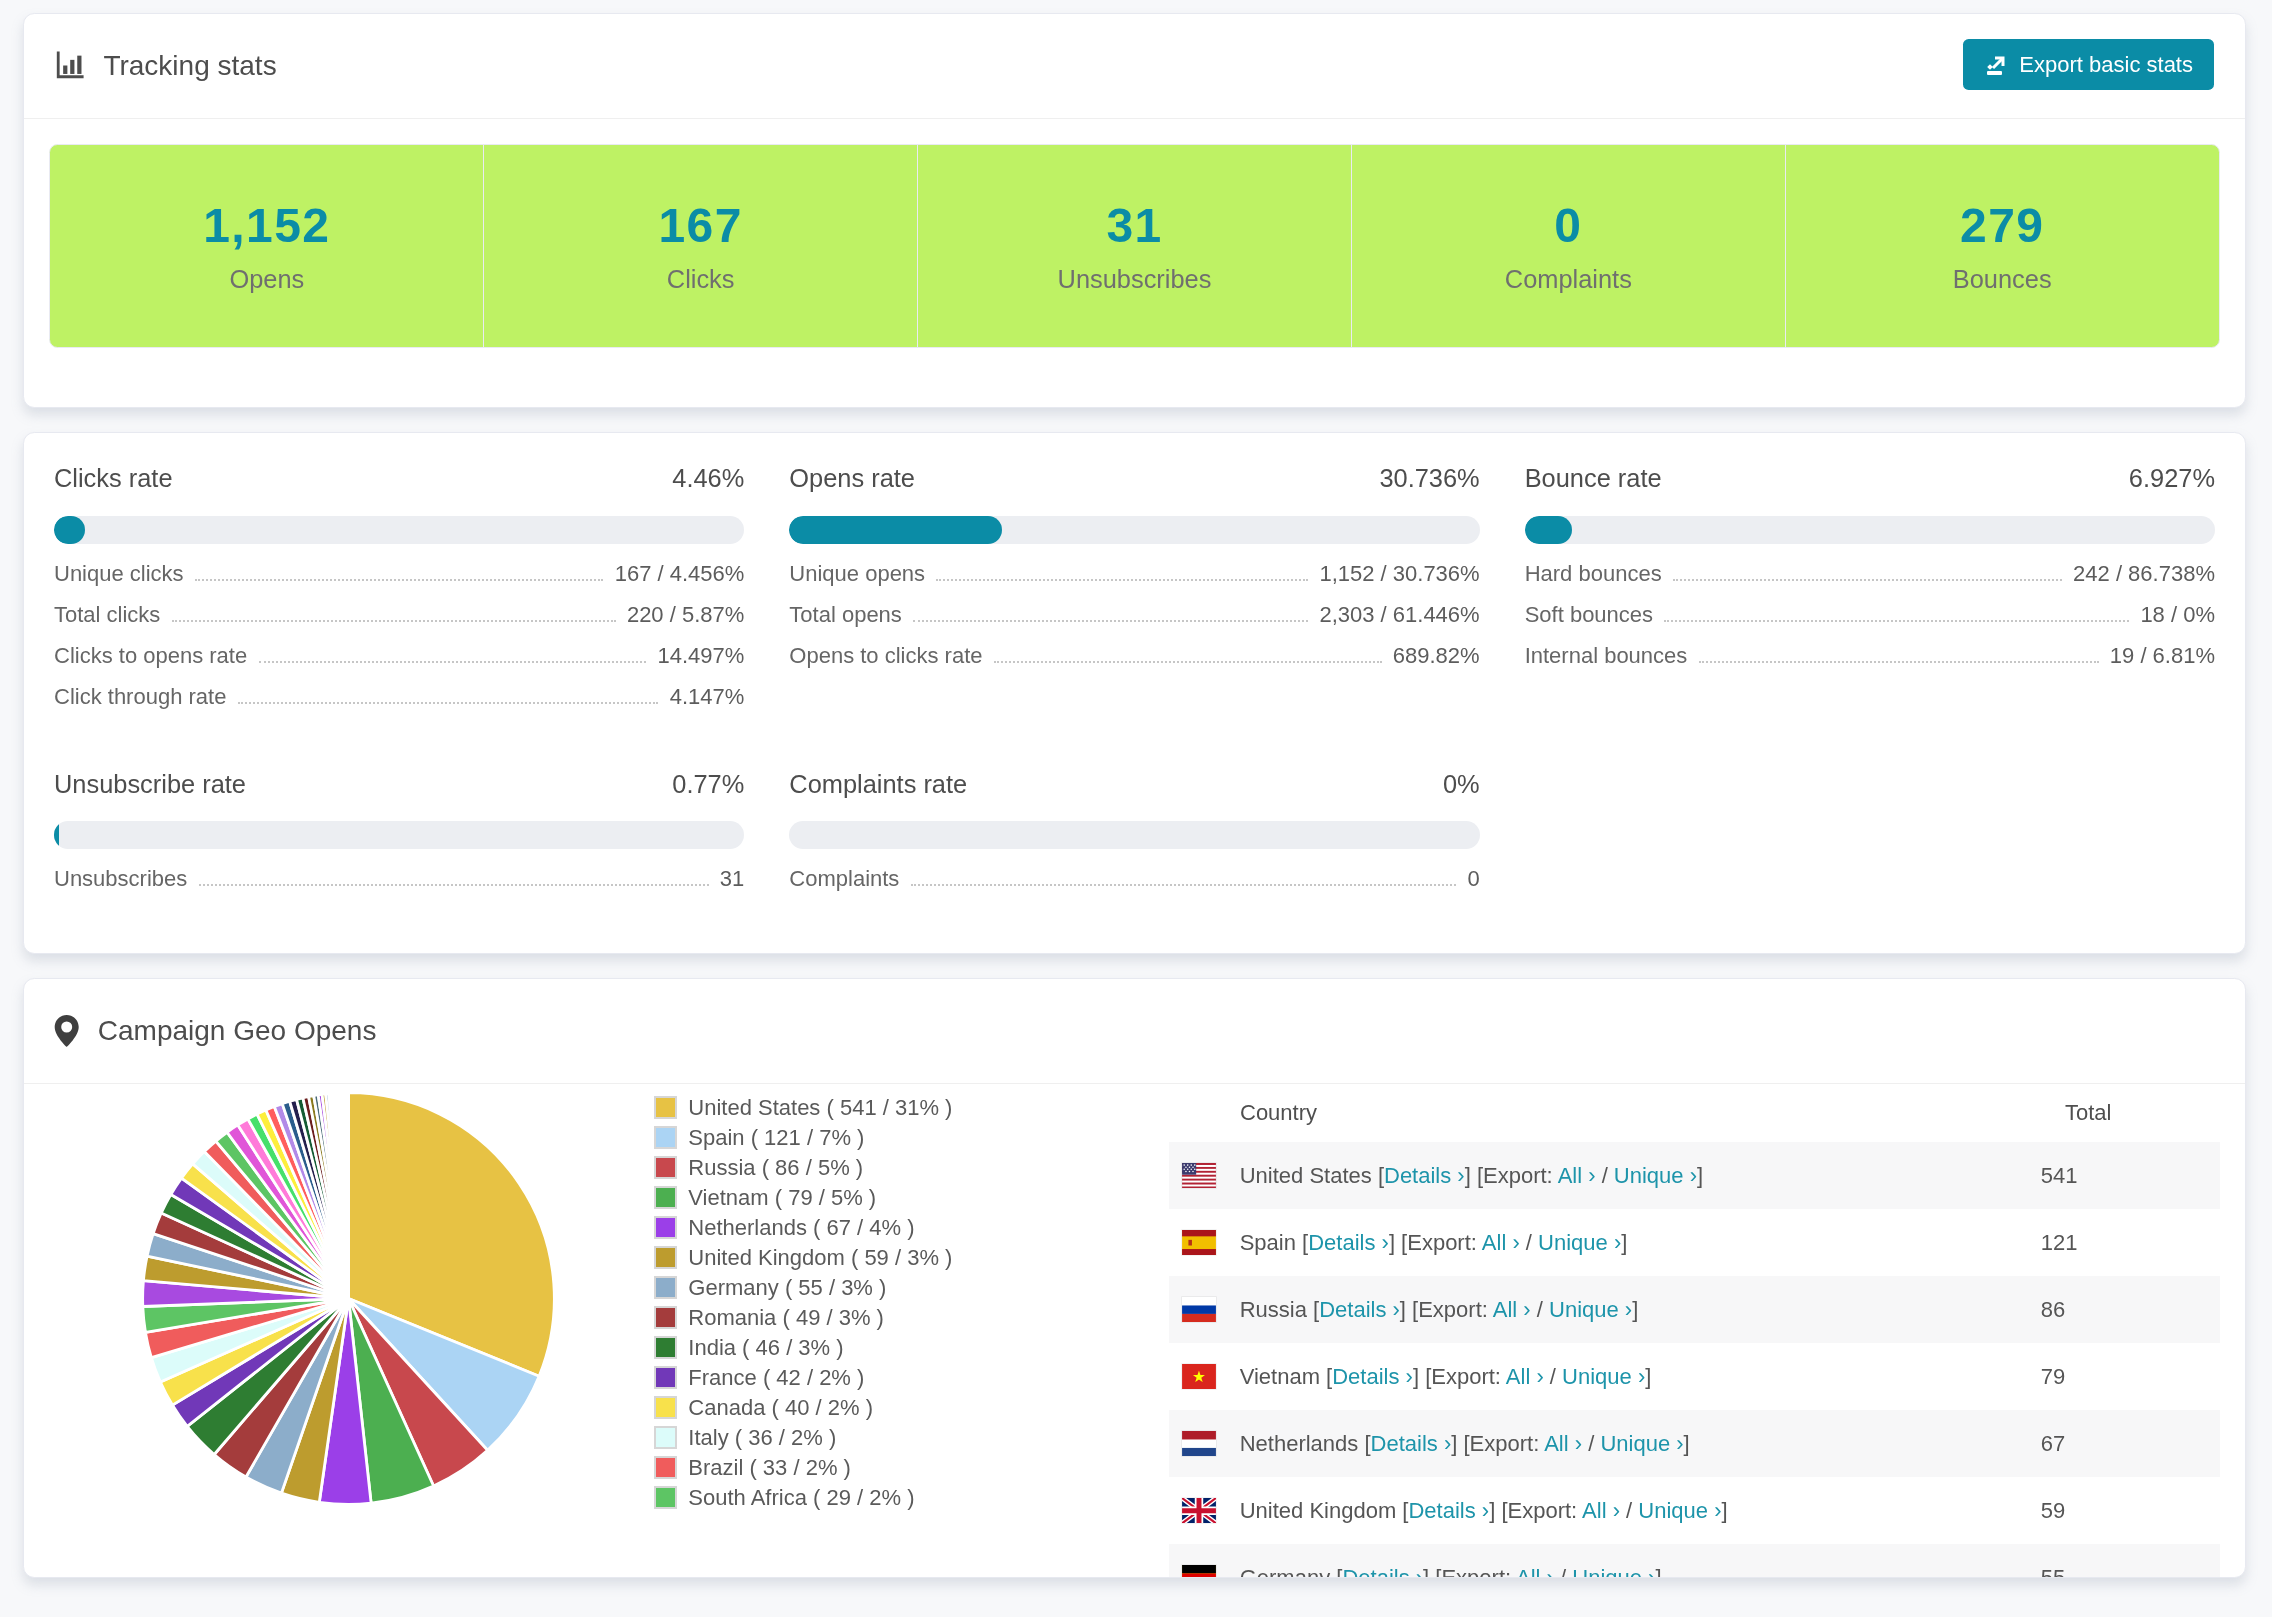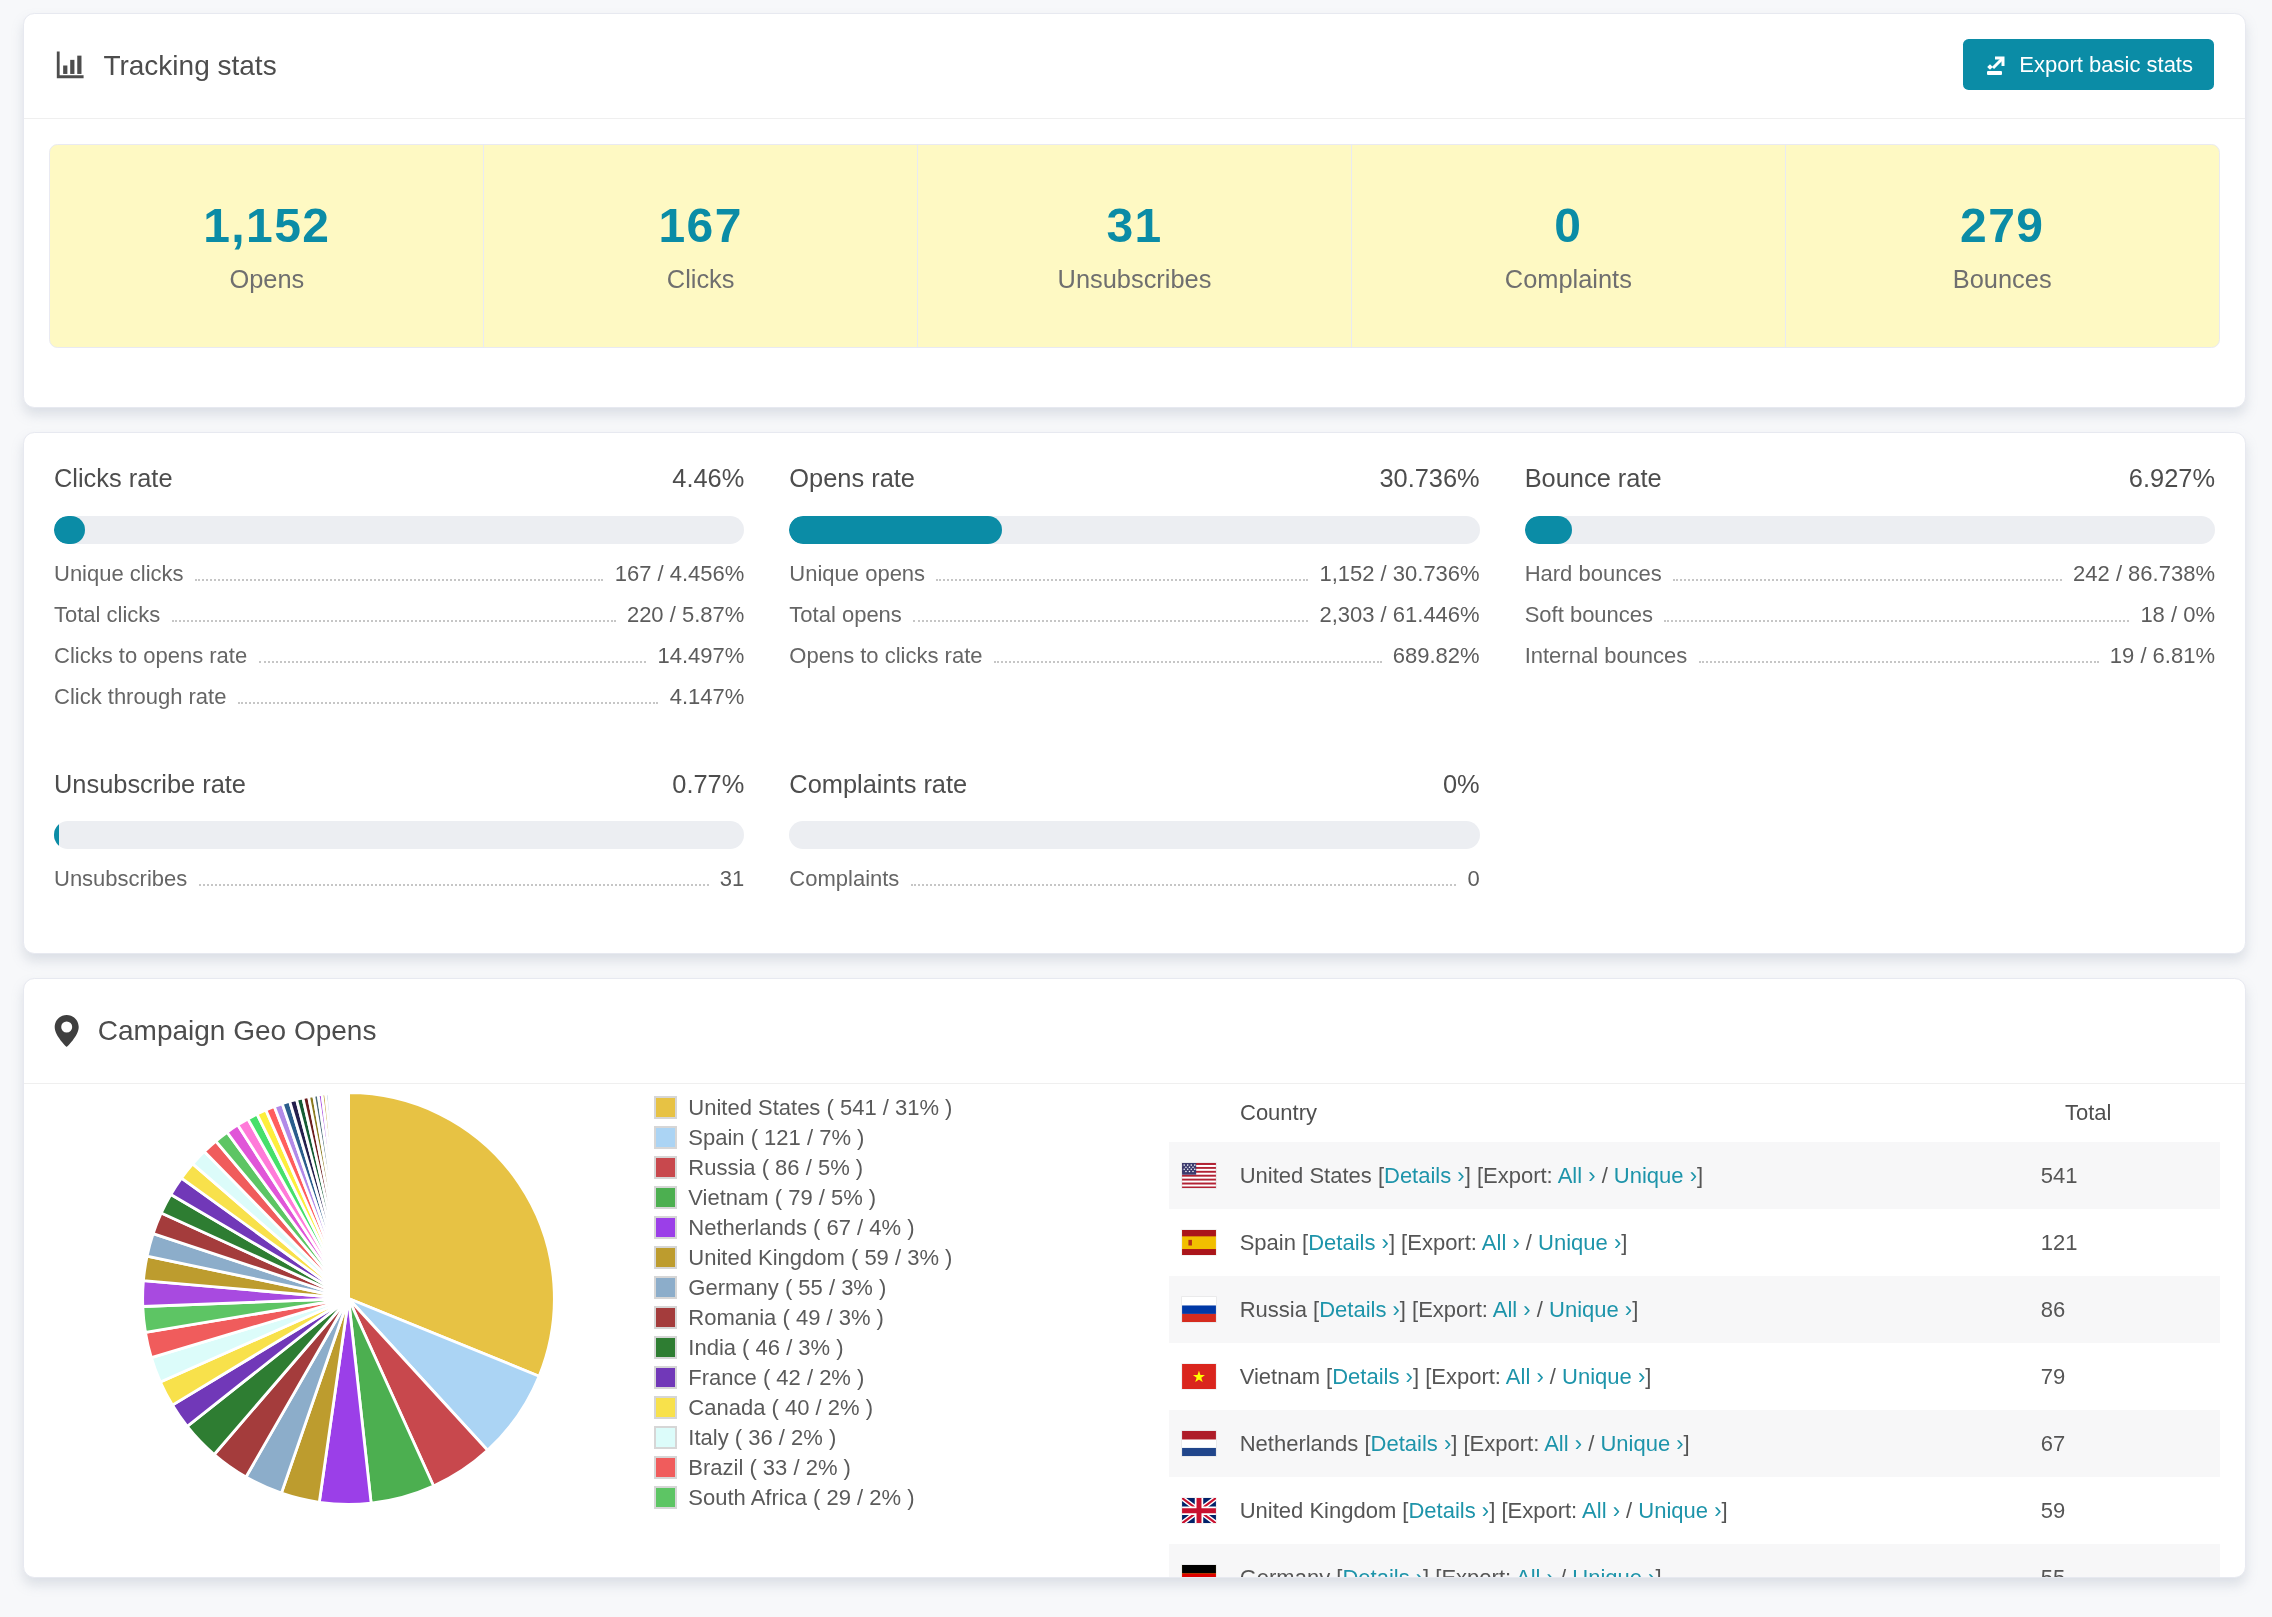--- a/index.html
+++ b/index.html
@@ -32,21 +32,21 @@
     position:absolute;right:31px;top:25.4px;
     display:flex;align-items:center;gap:11.3px;
     background:#0b8ca6;color:#fff;border:none;border-radius:5.6px;
     font-family:"Liberation Sans",sans-serif;
     font-size:22px;padding:12.7px 21px;cursor:pointer;margin-left:12px;
   }
 
   
   .stats-row{
     margin:25.4px;display:flex;height:202px;
-    border:1.4px solid #e9eaf2;border-radius:8.5px;overflow:hidden;background:#fef9c3;
+    border:1.4px solid #e9eaf2;border-radius:8.5px;overflow:hidden;background:#bef264;
   }
   .stat-cell{
     flex:1;display:flex;flex-direction:column;align-items:center;justify-content:center;
     border-right:1.4px solid #e9eaf2;
   }
   .stat-cell:last-child{border-right:none;}
   .stat-value{font-size:48px;font-weight:bold;color:#0b8ca6;letter-spacing:1.4px;}
   .stat-label{font-size:25.4px;color:#6f6f6f;margin-top:11.3px;}
 
   

